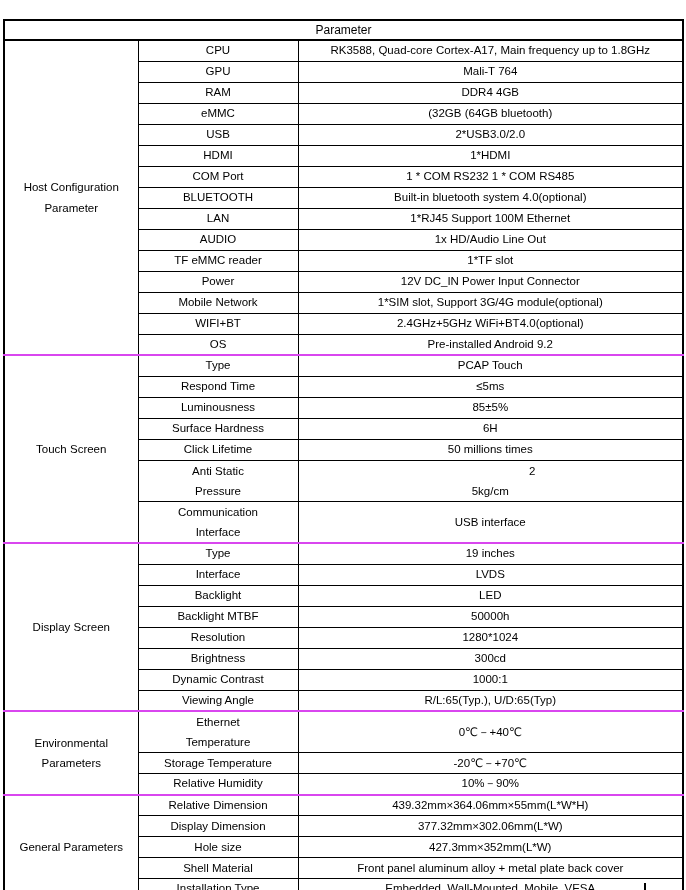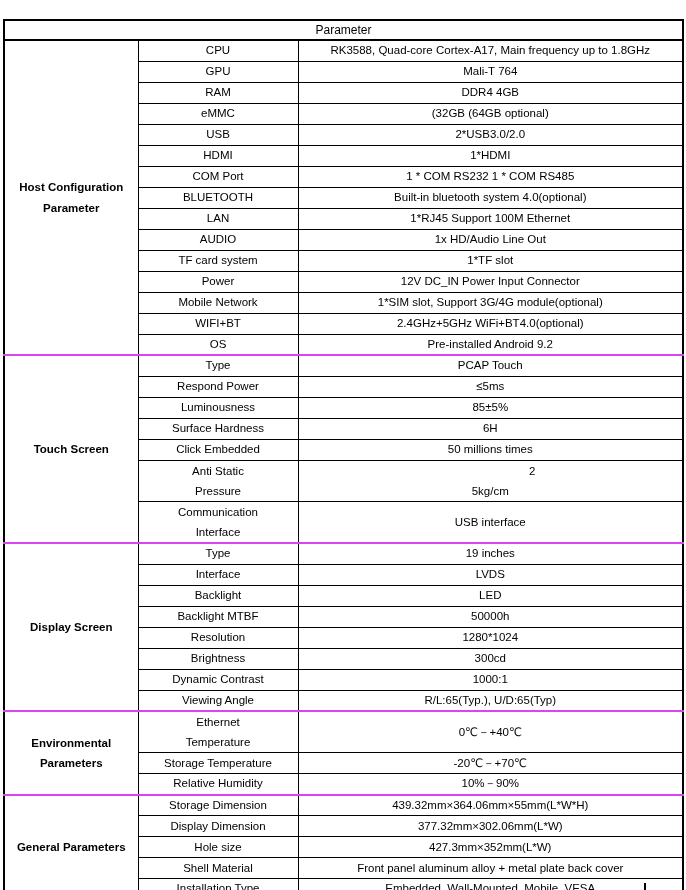--- a/index.html
+++ b/index.html
@@ -29,21 +29,21 @@
   }
   tr.header-row td {
     height: 19px;
     border-bottom: 2px solid #000;
     font-size: 12px;
   }
   tr.body-row { height: 21px; }
   tr.body-row.tall { height: 40px; }
   tr.body-row.tall td { line-height: 1.75; margin-top: 24px; }
   tr.section-start td { border-top: 2px solid #d946ef; }
-  td.section-cell { line-height: 1.75; font-weight: bold; }
+  td.section-cell { line-height: 1.75; }
   td.indent-first { text-indent: 84px; }
   .bottom-tick {
     position: absolute;
     left: 644px; top: 883px;
     width: 2px; height: 7px;
     background: #000;
   }
 </style>
 </head>
 <body>
@@ -69,21 +69,21 @@
       <tr class="body-row">
         <td>GPU</td>
         <td class="">Mali-T 764</td>
       </tr>
       <tr class="body-row">
         <td>RAM</td>
         <td class="">DDR4 4GB</td>
       </tr>
       <tr class="body-row">
         <td>eMMC</td>
-        <td class="">(32GB (64GB optional)</td>
+        <td class="">(32GB (64GB bluetooth)</td>
       </tr>
       <tr class="body-row">
         <td>USB</td>
         <td class="">2*USB3.0/2.0</td>
       </tr>
       <tr class="body-row">
         <td>HDMI</td>
         <td class="">1*HDMI</td>
       </tr>
       <tr class="body-row">
@@ -96,21 +96,21 @@
       </tr>
       <tr class="body-row">
         <td>LAN</td>
         <td class="">1*RJ45 Support 100M Ethernet</td>
       </tr>
       <tr class="body-row">
         <td>AUDIO</td>
         <td class="">1x HD/Audio Line Out</td>
       </tr>
       <tr class="body-row">
-        <td>TF card system</td>
+        <td>TF eMMC reader</td>
         <td class="">1*TF slot</td>
       </tr>
       <tr class="body-row">
         <td>Power</td>
         <td class="">12V DC_IN Power Input Connector</td>
       </tr>
       <tr class="body-row">
         <td>Mobile Network</td>
         <td class="">1*SIM slot, Support 3G/4G module(optional)</td>
       </tr>
@@ -121,33 +121,33 @@
       <tr class="body-row">
         <td>OS</td>
         <td class="">Pre-installed Android 9.2</td>
       </tr>
       <tr class="body-row section-start">
         <td rowspan="7" class="section-cell">Touch Screen</td>
         <td>Type</td>
         <td class="">PCAP Touch</td>
       </tr>
       <tr class="body-row">
-        <td>Respond Power</td>
+        <td>Respond Time</td>
         <td class="">≤5ms</td>
       </tr>
       <tr class="body-row">
         <td>Luminousness</td>
         <td class="">85±5%</td>
       </tr>
       <tr class="body-row">
         <td>Surface Hardness</td>
         <td class="">6H</td>
       </tr>
       <tr class="body-row">
-        <td>Click Embedded</td>
+        <td>Click Lifetime</td>
         <td class="">50 millions times</td>
       </tr>
       <tr class="body-row tall">
         <td>Anti Static
 Pressure</td>
         <td class="indent-first">2
 5kg/cm</td>
       </tr>
       <tr class="body-row tall">
         <td>Communication
@@ -197,21 +197,21 @@
       <tr class="body-row">
         <td>Storage Temperature</td>
         <td class="">-20℃－+70℃</td>
       </tr>
       <tr class="body-row">
         <td>Relative Humidity</td>
         <td class="">10%－90%</td>
       </tr>
       <tr class="body-row section-start">
         <td rowspan="5" class="section-cell">General Parameters</td>
-        <td>Storage Dimension</td>
+        <td>Relative Dimension</td>
         <td class="">439.32mm×364.06mm×55mm(L*W*H)</td>
       </tr>
       <tr class="body-row">
         <td>Display Dimension</td>
         <td class="">377.32mm×302.06mm(L*W)</td>
       </tr>
       <tr class="body-row">
         <td>Hole size</td>
         <td class="">427.3mm×352mm(L*W)</td>
       </tr>

